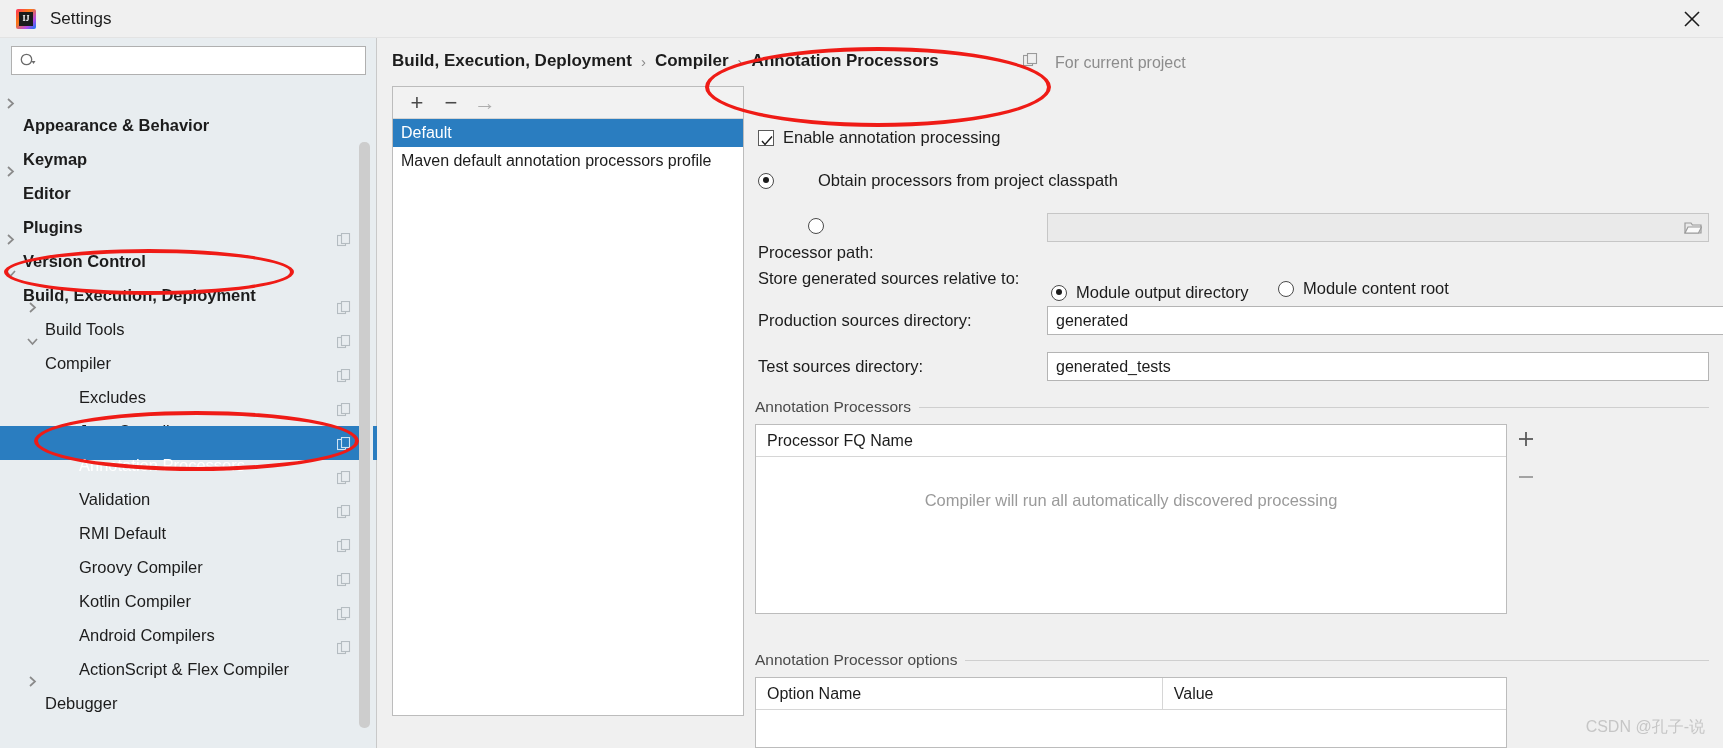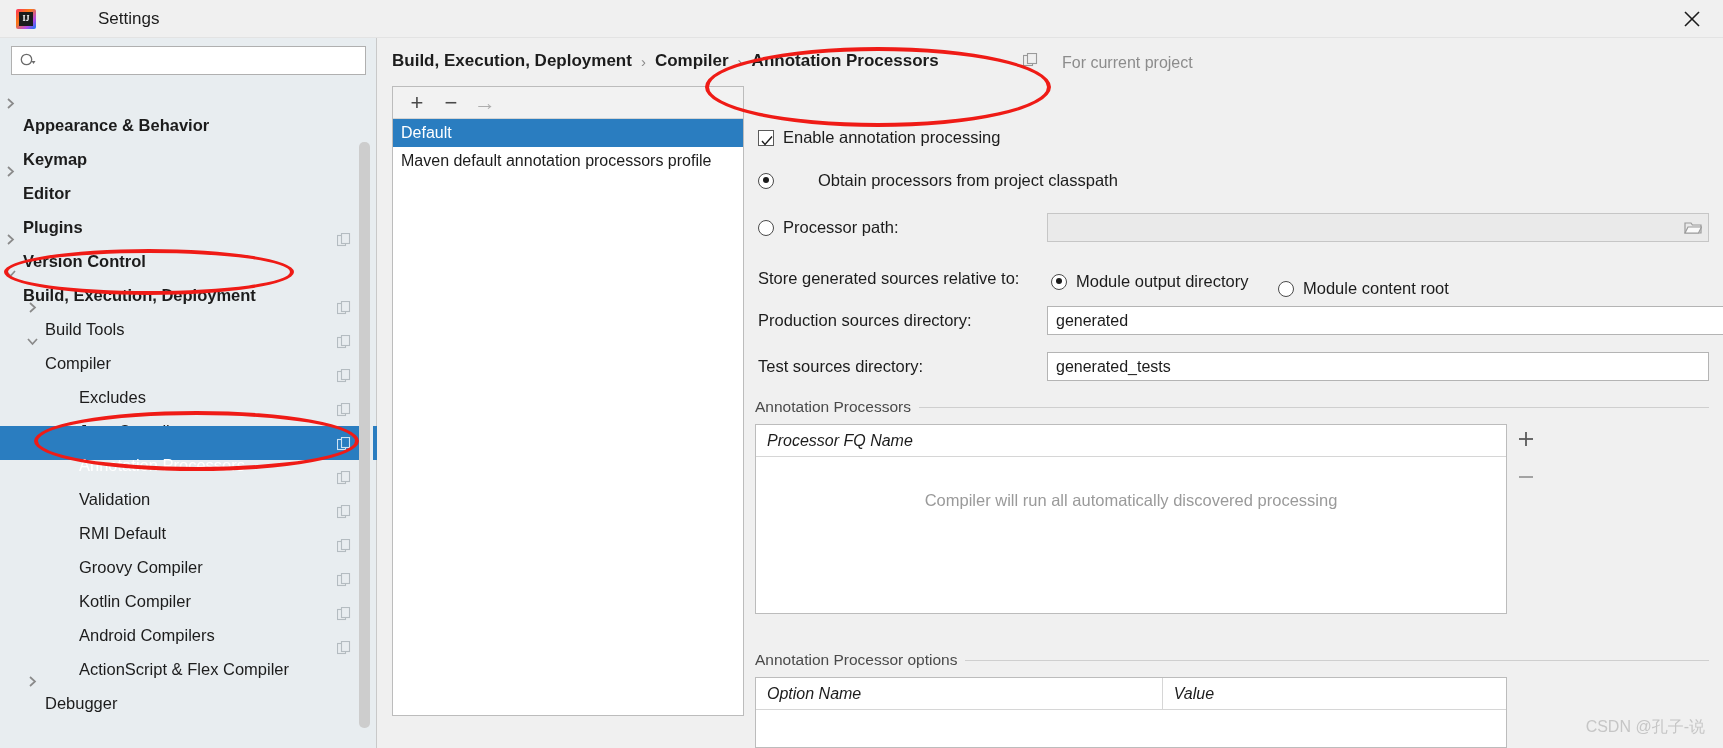--- a/index.html
+++ b/index.html
@@ -16,21 +16,20 @@
     background: #f0f0f0;
   }
 
   
   .titlebar {
     position: absolute; left: 0; top: 0;
     width: 1723px; height: 38px;
     background: #f0f0f0;
     display: flex; align-items: center;
     border-bottom: 1px solid #e3e3e3;
-    gap: 48px;
   }
   .app-icon {
     width: 20px; height: 20px; margin-left: 16px;
     border-radius: 2px; position: relative; overflow: hidden;
     background: linear-gradient(135deg,#fe315d 0%, #f97a12 38%, #b74ae4 72%, #087cfa 100%);
     flex: none;
   }
   .app-icon .ij-box {
     position: absolute; left: 3px; top: 3px; width: 14px; height: 14px;
     background: #1b1b1b;
@@ -121,21 +120,21 @@
   }
   .breadcrumb {
     position: absolute; left: 14px; top: 13px;
     display: flex; align-items: center; gap: 9px;
     font-size: 17px; font-weight: bold; color: #1c1c1c;
     white-space: nowrap;
   }
   .crumb-sep { color: #8a8a8a; font-weight: normal; font-size: 15px; }
   .for-project {
     position: absolute; left: 645px; top: 15px;
-    display: flex; align-items: center; gap: 24px;
+    display: flex; align-items: center; gap: 17px;
     font-size: 16px; color: #8c8c8c;
     white-space: nowrap;
   }
 
   
   .profiles {
     position: absolute; left: 14px; top: 48px;
     width: 352px; height: 630px;
     background: #ffffff;
     border: 1px solid #bcbcbc;
@@ -215,21 +214,21 @@
     position: absolute; height: 1px; background: #cfcfcf;
   }
 
   .table-box {
     position: absolute; background: #ffffff;
     border: 1px solid #bcbcbc;
   }
   .table-head {
     height: 32px; border-bottom: 1px solid #d6d6d6;
     display: flex; align-items: center;
-    font-size: 16px; color: #1c1c1c; font-style: italic;
+    font-size: 16px; color: #1c1c1c;
   }
   .th { padding-left: 11px; height: 32px; display:flex; align-items:center; }
   .th.sep { border-left: 1px solid #d6d6d6; }
   .empty-msg {
     position: absolute; left: 0; right: 0; top: 66px;
     text-align: center; font-size: 16.5px; color: #9a9a9a;
   }
   .side-btn {
     position: absolute; width: 26px; height: 26px;
     display: flex; align-items: center; justify-content: center;
@@ -513,36 +512,36 @@
           </span>
         </span>
         <span>Enable annotation processing</span>
       </div>
 
       <div class="radio-row" style="left:5px; top:85px;gap:44px;">
         <span class="radio on"></span>
         <span>Obtain processors from project classpath</span>
       </div>
 
-      <div class="radio-row" style="left:5px; top:132px;">
+      <div class="radio-row" style="left:5px; top:132px;flex-direction:column;">
         <span class="radio"></span>
         <span>Processor path:</span>
       </div>
       <div class="textfield disabled" style="left:294px; top:127px; width:662px;">
         <span></span>
         <span class="browse-ico">
           <svg width="18" height="15" viewBox="0 0 18 15">
             <path d="M1 3 L7 3 L8.4 5 L17 5 L17 13 L1 13 Z" fill="none" stroke="#9a9a9a" stroke-width="1.2"></path>
             <path d="M1 13 L4 7 L17.5 7 L14.5 13 Z" fill="#fafafa" stroke="#9a9a9a" stroke-width="1.2"></path>
           </svg>
         </span>
       </div>
 
       <div class="lbl" style="left:5px; top:183px;">Store generated sources relative to:</div>
-      <div class="radio-row" style="left:298px; top:186px;">
+      <div class="radio-row" style="left:298px; top:197px;">
         <span class="radio on"></span>
         <span>Module output directory</span>
       </div>
       <div class="radio-row" style="left:525px; top:181px;margin-top:12px;">
         <span class="radio"></span>
         <span>Module content root</span>
       </div>
 
       <div class="lbl" style="left:5px; top:225px;">Production sources directory:</div>
       <div class="textfield" style="left:294px; top:220px; width:790px;">

